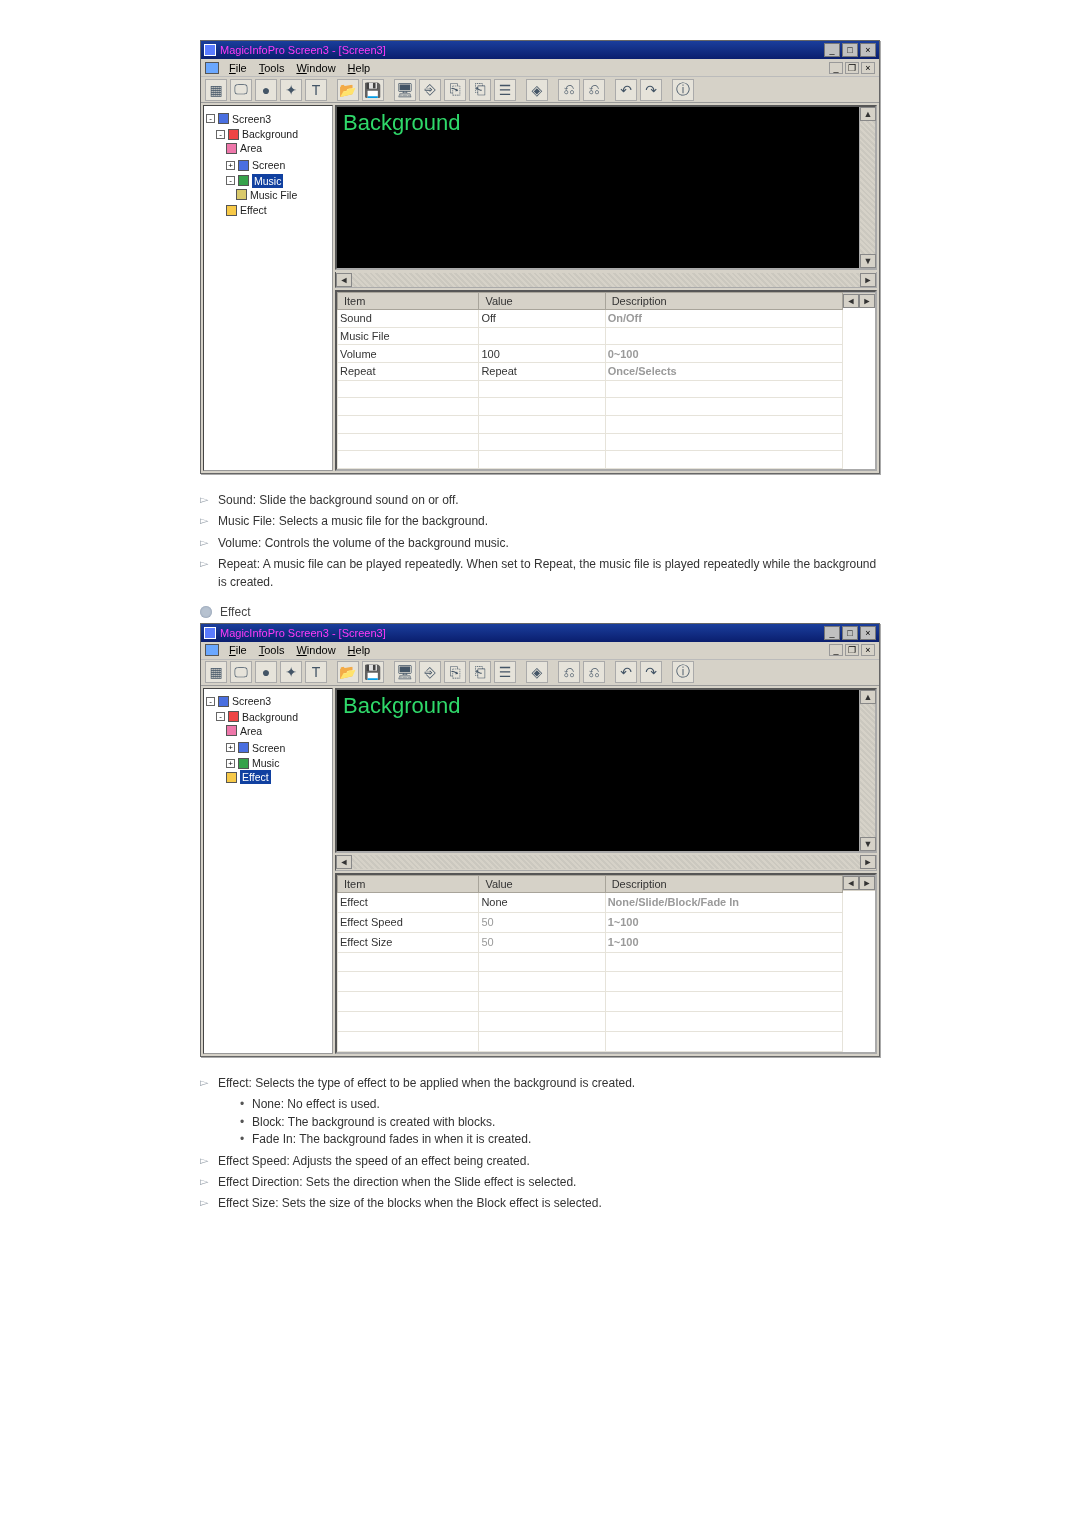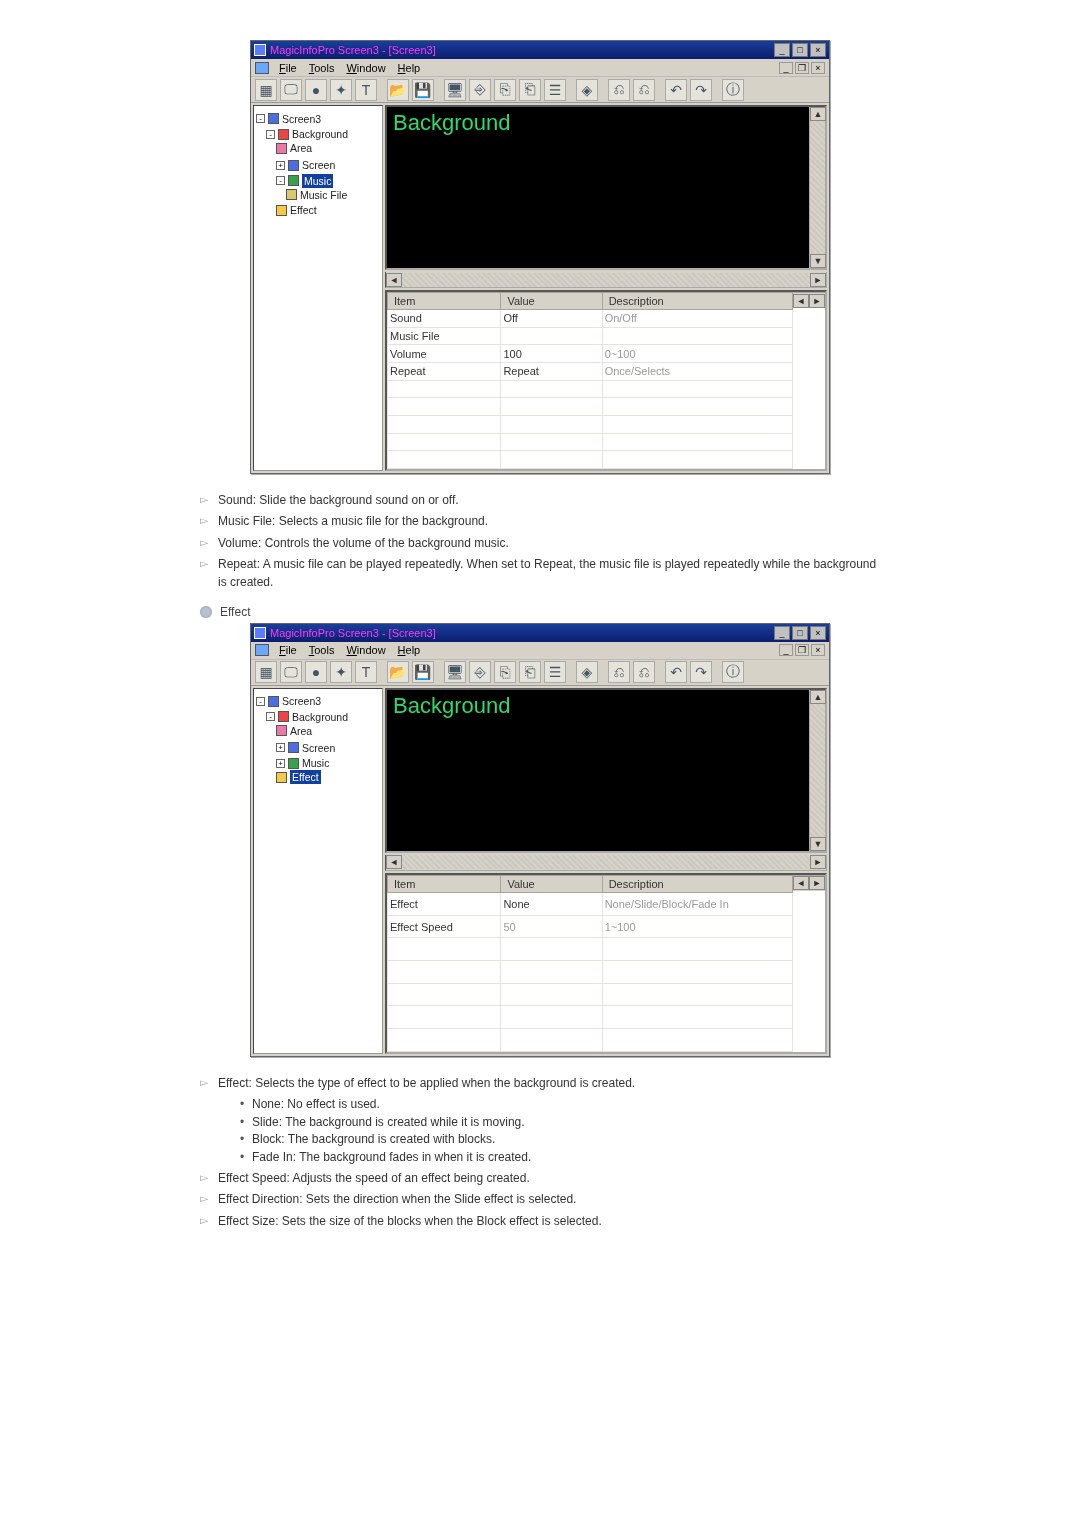--- a/index.html
+++ b/index.html
@@ -7,21 +7,21 @@
     background: #fff;
     font-family: "Segoe UI", Tahoma, Arial, sans-serif;
     font-size: 12px;
     color: #333;
     width: 1080px;
     padding: 40px 0 40px 0;
   }
   .page { width: 840px; margin: 0 auto; }
   
   .app-window {
-    width: 580px;
+    width: 680px;
     margin: 0 auto 18px auto;
     border: 1px solid #666;
     background: #d6d2c8;
     box-shadow: 1px 1px 0 #aaa;
   }
   .titlebar {
     height: 18px;
     background: linear-gradient(#1a3e9c, #0a1e6e);
     color: #fff;
     display: flex;
@@ -91,21 +91,21 @@
     flex:1; background:#fff; border:2px inset #aaa; font-size:11px; position:relative;
     display:flex; flex-direction:row;
   }
   .grid table { width:100%; border-collapse:collapse; }
   .grid th {
     background:#d6d2c8; border:1px solid #a8a49a; text-align:left; padding:2px 6px; font-weight:normal;
   }
   .grid td {
     border:1px solid #e6e3da; padding:2px 2px; color:#333;
   }
-  .grid td.desc { color:#9a9a9a; }
+  .grid td.desc { color:#9a9a9a;font-weight:bold; }
   .grid td.dim { color:#9a9a9a; }
   .grid-scroll-h {
     height:16px; background:#d6d2c8; border-top:1px solid #aaa; display:flex; align-items:center;
   }
   
   .bullets { width:680px; margin:0 auto 14px auto; font-size:12px; color:#333; }
   .bullets .brow { display:flex; align-items:flex-start; margin:4px 0; line-height:1.45; }
   .brow .arrow { width:18px; color:#9aa3ad; font-size:11px; flex:0 0 18px; text-align:left; }
   .brow .txt { flex:1; }
   .section-label { width:680px; margin:0 auto 4px auto; display:flex; align-items:center; color:#444; font-size:12px; }
@@ -440,20 +440,25 @@
                   <td>Effect</td>
                   <td>None</td>
                   <td class="desc">None/Slide/Block/Fade In</td>
                 </tr>
               <tr>
                   <td>Effect Speed</td>
                   <td class="dim">50</td>
                   <td class="desc">1~100</td>
                 </tr>
               <tr>
+                  <td>Effect Size</td>
+                  <td class="dim">50</td>
+                  <td class="desc">1~100</td>
+                </tr>
+              <tr>
                   <td>&nbsp;</td>
                   <td></td>
                   <td></td>
                 </tr>
               <tr>
                   <td>&nbsp;</td>
                   <td></td>
                   <td></td>
                 </tr>
               <tr>
@@ -490,24 +495,20 @@
       </div>
     <div class="brow">
         <span class="arrow"></span>
       <div class="txt sub-bullets">
         <div class="srow">
             <span class="disc"></span>
             <span>None: No effect is used.</span>
           </div>
         <div class="srow">
             <span class="disc"></span>
-            <span>Slide: The background is created while it is moving.</span>
-          </div>
-        <div class="srow">
-            <span class="disc"></span>
             <span>Block: The background is created with blocks.</span>
           </div>
         <div class="srow">
             <span class="disc"></span>
             <span>Fade In: The background fades in when it is created.</span>
           </div>
       </div>
     </div>
     <div class="brow">
         <span class="arrow">▻</span>

